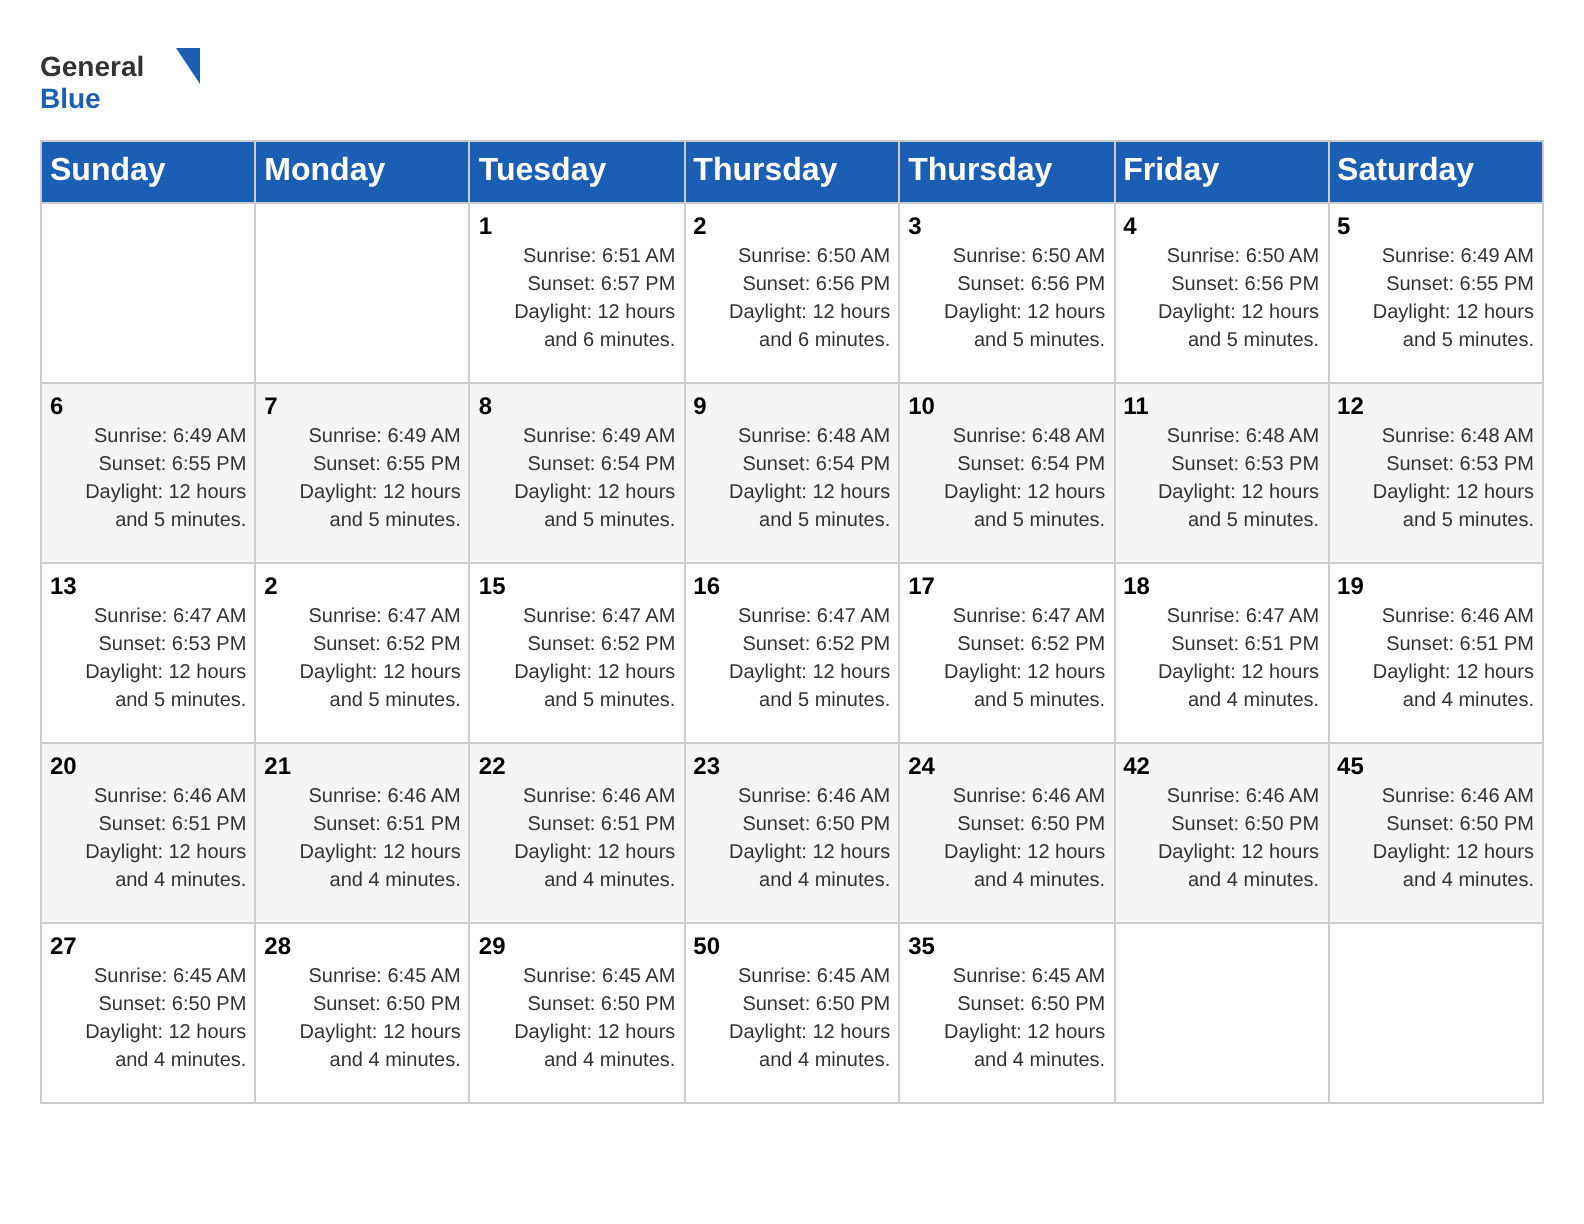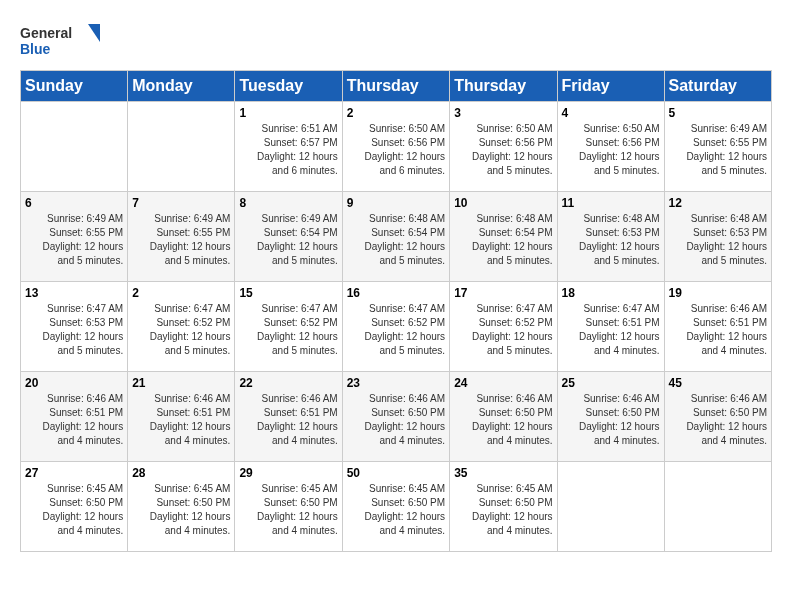--- a/index.html
+++ b/index.html
@@ -252,21 +252,21 @@
 Sunset: 6:50 PM
 Daylight: 12 hours and 4 minutes.</div>
         </td>
         <td>
           <span class="day-num">24</span>
           <div class="day-info" style="white-space: pre-line;">Sunrise: 6:46 AM
 Sunset: 6:50 PM
 Daylight: 12 hours and 4 minutes.</div>
         </td>
         <td>
-          <span class="day-num">25</span>
+          <span class="day-num">42</span>
           <div class="day-info" style="white-space: pre-line;">Sunrise: 6:46 AM
 Sunset: 6:50 PM
 Daylight: 12 hours and 4 minutes.</div>
         </td>
         <td>
           <span class="day-num">45</span>
           <div class="day-info" style="white-space: pre-line;">Sunrise: 6:46 AM
 Sunset: 6:50 PM
 Daylight: 12 hours and 4 minutes.</div>
         </td>

